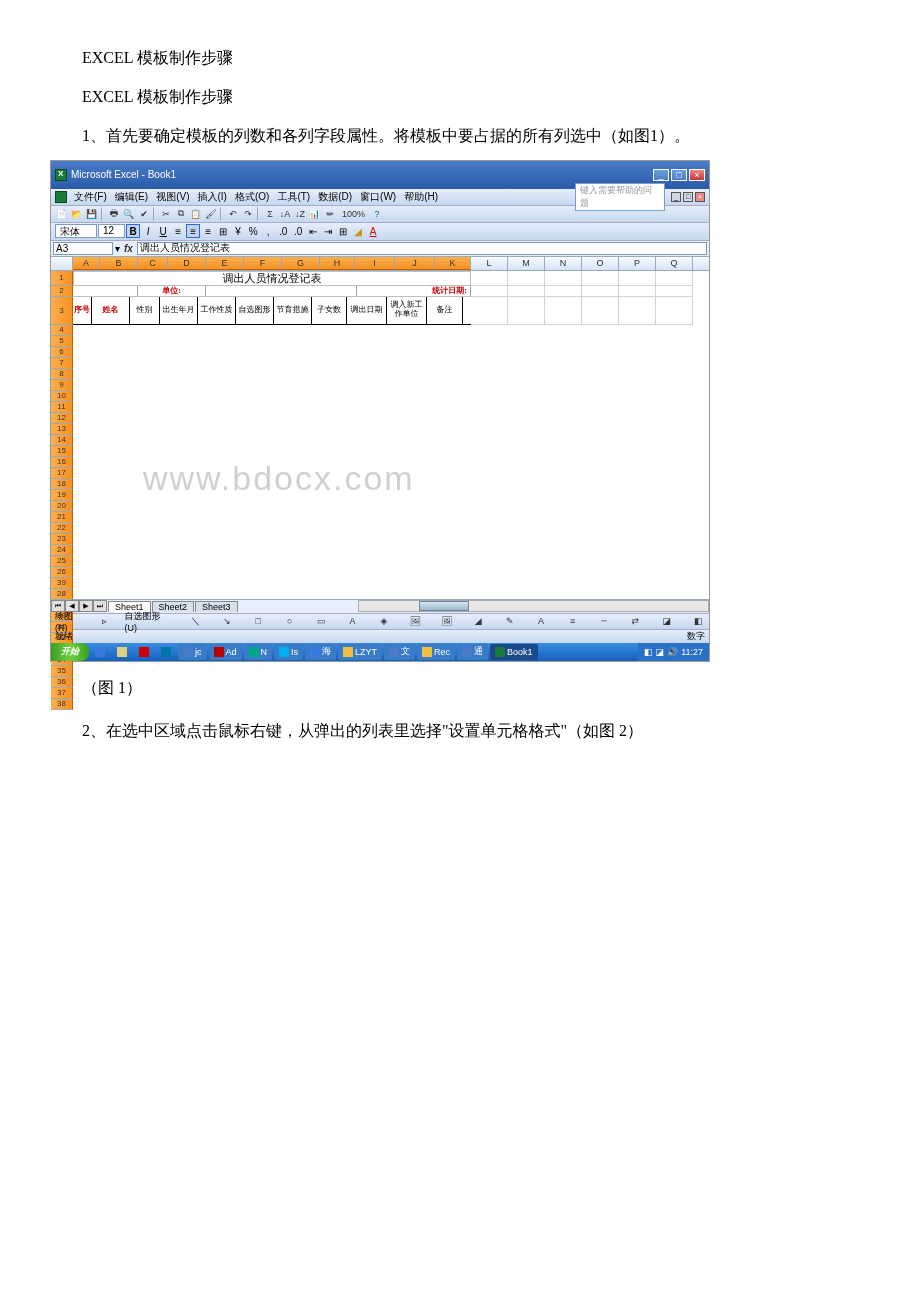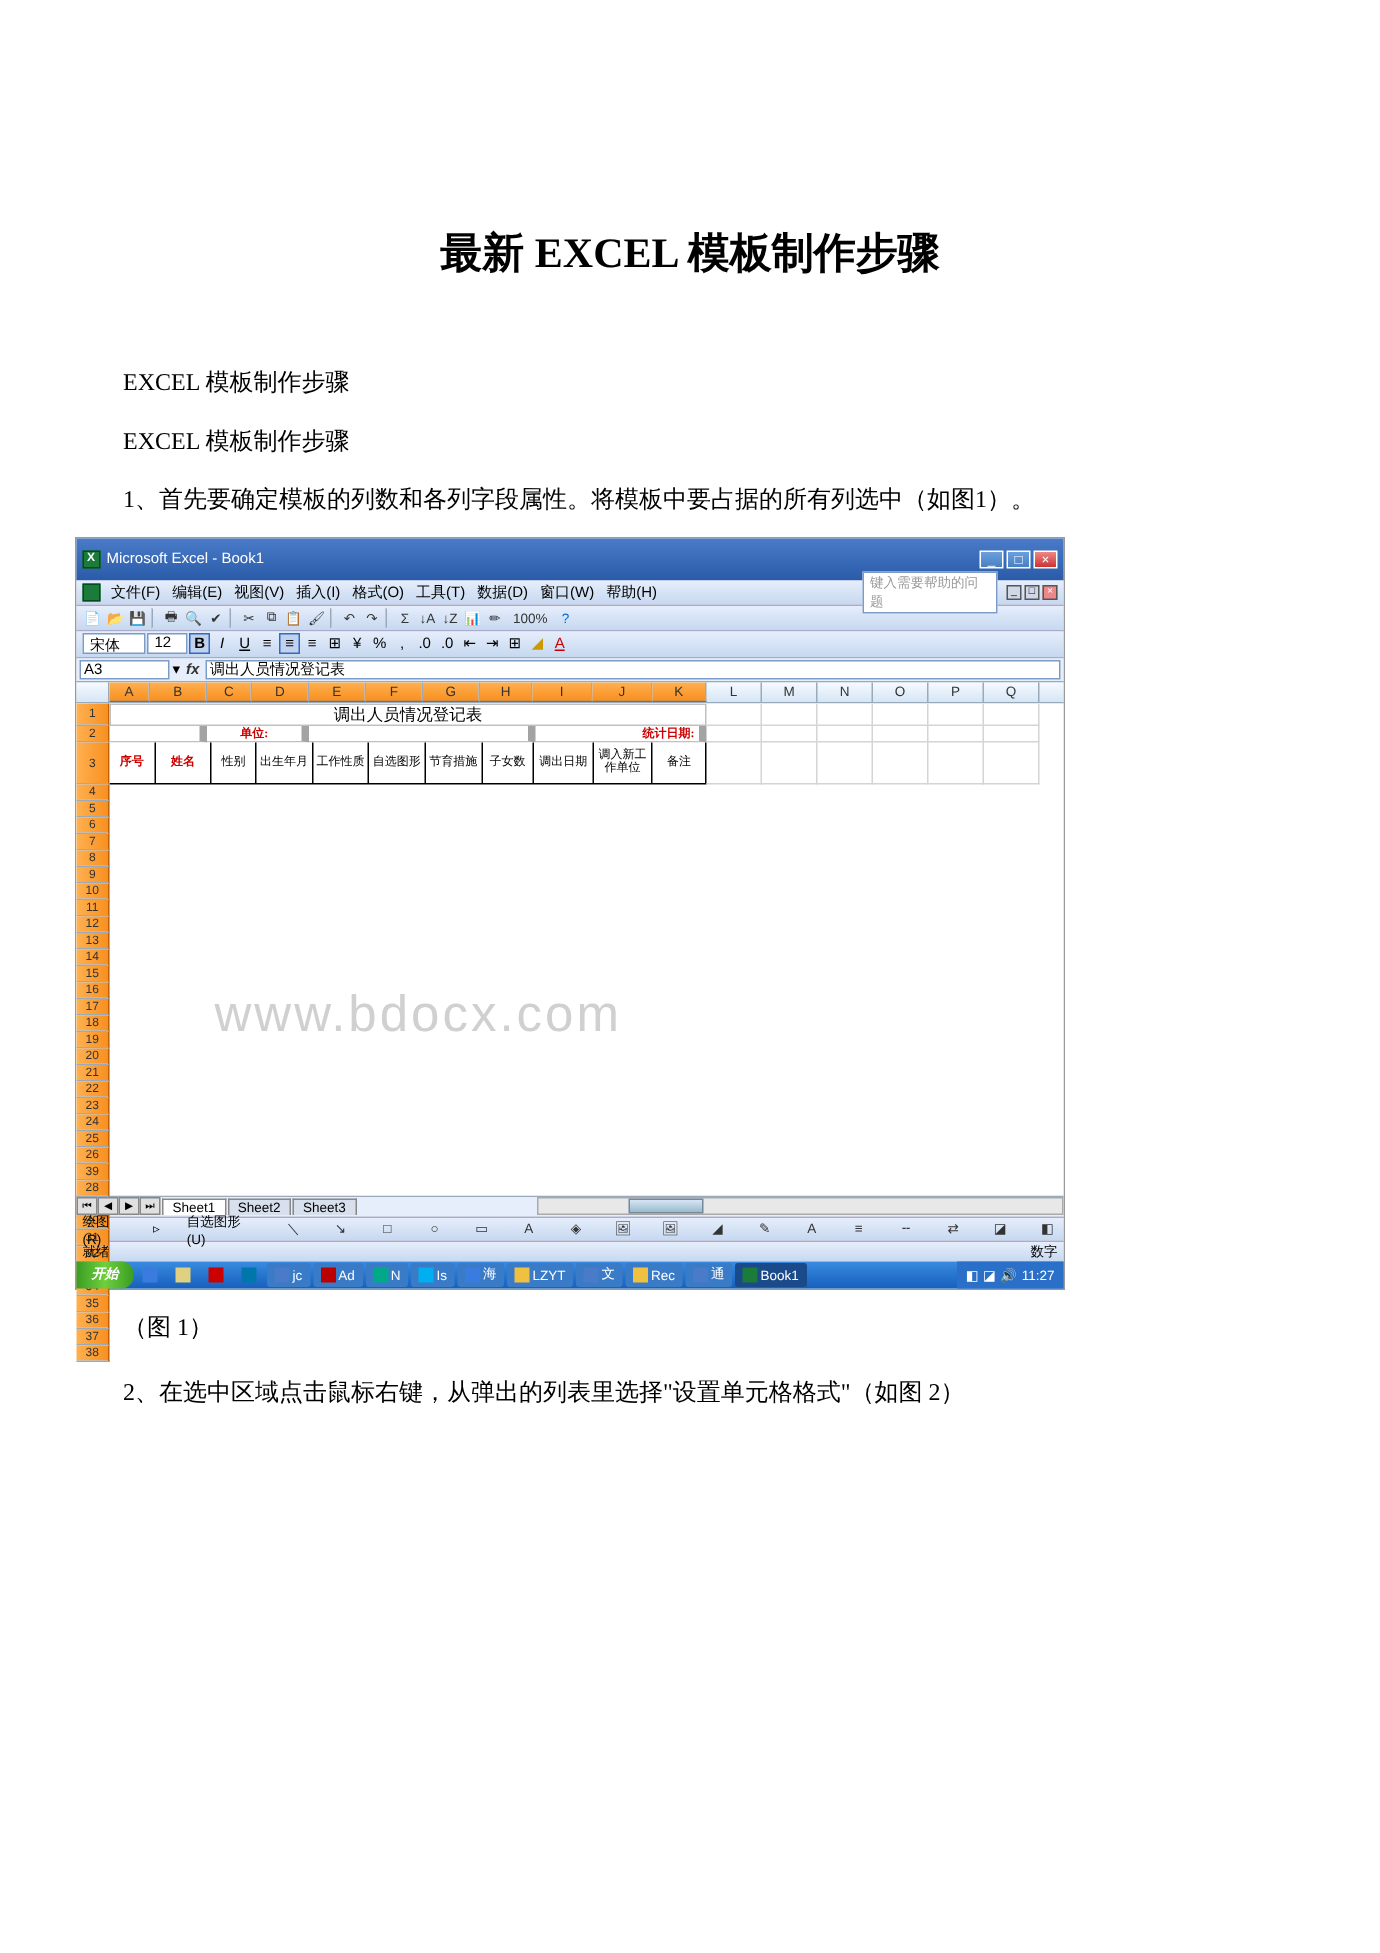--- a/index.html
+++ b/index.html
@@ -51,21 +51,21 @@
   .rowheads { width: 22px; background: linear-gradient(90deg,#f5faff, #d6e5f5); }
   .rh { height: 11px; border-bottom: 1px solid #9ab; border-right: 1px solid #9ab; font-size: 8px; display: flex; align-items: center; justify-content: center; color: #333; }
   .rh.sel { background: linear-gradient(90deg,#ffb050,#f89020); border-right: 1px solid #c06000; }
   .rh.tall { height: 28px; }
   .rh.med { height: 15px; }
 
   .cells { flex: 1; position: relative; }
   .selregion { position: absolute; left: 0; top: 0; width: 398px; height: 100%; background: #c4d6ec; border-right: 2px solid #000; }
   .titlemerge { position: absolute; left: 0; top: 0; width: 398px; height: 15px; background: #fff; border: 1px solid #c0c0c0; display: flex; align-items: center; justify-content: center; font-size: 11px; font-family: "SimSun"; }
   .row2 { position: absolute; left: 0; top: 15px; width: 398px; height: 11px; background: #fff; display: flex; }
-  .row2 .c { border-right: 5px solid #a3a3a3; border-bottom: 1px solid #c0c0c0; height: 11px; display:flex; align-items:center; justify-content:center; font-size:8px; font-family:"SimSun"; }
+  .row2 .c { border-right: 1px solid #a3a3a3; border-bottom: 1px solid #c0c0c0; height: 11px; display:flex; align-items:center; justify-content:center; font-size:8px; font-family:"SimSun"; }
   .row2 .red { color: #c00; font-weight: bold; }
   .hdrrow { position: absolute; left: 0; top: 26px; width: 398px; height: 28px; background: #fff; display: flex; border-bottom: 1px solid #000; }
   .hdrrow .hc { border-right: 1px solid #000; display:flex; align-items:center; justify-content:center; font-size:8px; font-family:"SimSun"; text-align:center; line-height:1.1; }
   .hdrrow .hc.red { color: #c00; font-weight: bold; }
 
   .extracols { position: absolute; left: 398px; top: 0; right: 0; bottom: 0; }
   .ecrow { height: 11px; display: flex; }
   .ecrow.tall { height: 28px; }
   .ecrow.med { height: 15px; }
   .ecell { width: 37px; border-right: 1px solid #d4d4d4; border-bottom: 1px solid #d4d4d4; }
@@ -97,21 +97,20 @@
   .tray { margin-left: auto; background: #2a70c8; color: #fff; padding: 0 6px; display:flex;align-items:center;gap:3px; height:18px; }
 
   .gridwrapper { position:relative; flex:1; overflow:hidden; }
 
   .caption { font-size: 16px; line-height: 2.2; text-indent: 2em; margin: 8px 0; }
 </style>
 </head>
 <body>
 
 <div class="page">
-  <h1>最新 EXCEL 模板制作步骤</h1>
 
   <p class="para">EXCEL 模板制作步骤</p>
   <p class="para">EXCEL 模板制作步骤</p>
   <p class="para">1、首先要确定模板的列数和各列字段属性。将模板中要占据的所有列选中（如图1）。</p>
 
   <div class="screenshot excelwin">
 
     <div class="titlebar">
       <span class="xicon"></span>
       <span class="ttxt">Microsoft Excel - Book1</span>
@@ -272,21 +271,21 @@
           <div class="cells">
             <div class="selregion"></div>
             <div class="titlemerge">调出人员情况登记表</div>
             <div class="row2">
               <div class="c" style="width:65px;"></div>
               <div class="c red" style="width:68px;">单位:</div>
               <div class="c" style="width:151px;"></div>
               <div class="c red" style="width:114px;justify-content:flex-end;padding-right:3px;">统计日期:</div>
             </div>
             <div class="hdrrow">
-              <div class="hc red" style="width:31px;">序号</div>
+              <div class="hc red" style="width:19px;">序号</div>
               <div class="hc red" style="width:38px;">姓名</div>
               <div class="hc" style="width:30px;">性别</div>
               <div class="hc" style="width:38px;">出生年月</div>
               <div class="hc" style="width:38px;">工作性质</div>
               <div class="hc" style="width:38px;">自选图形</div>
               <div class="hc" style="width:38px;">节育措施</div>
               <div class="hc" style="width:35px;">子女数</div>
               <div class="hc" style="width:40px;">调出日期</div>
               <div class="hc" style="width:40px;">调入新工作单位</div>
               <div class="hc" style="width:36px;">备注</div>

